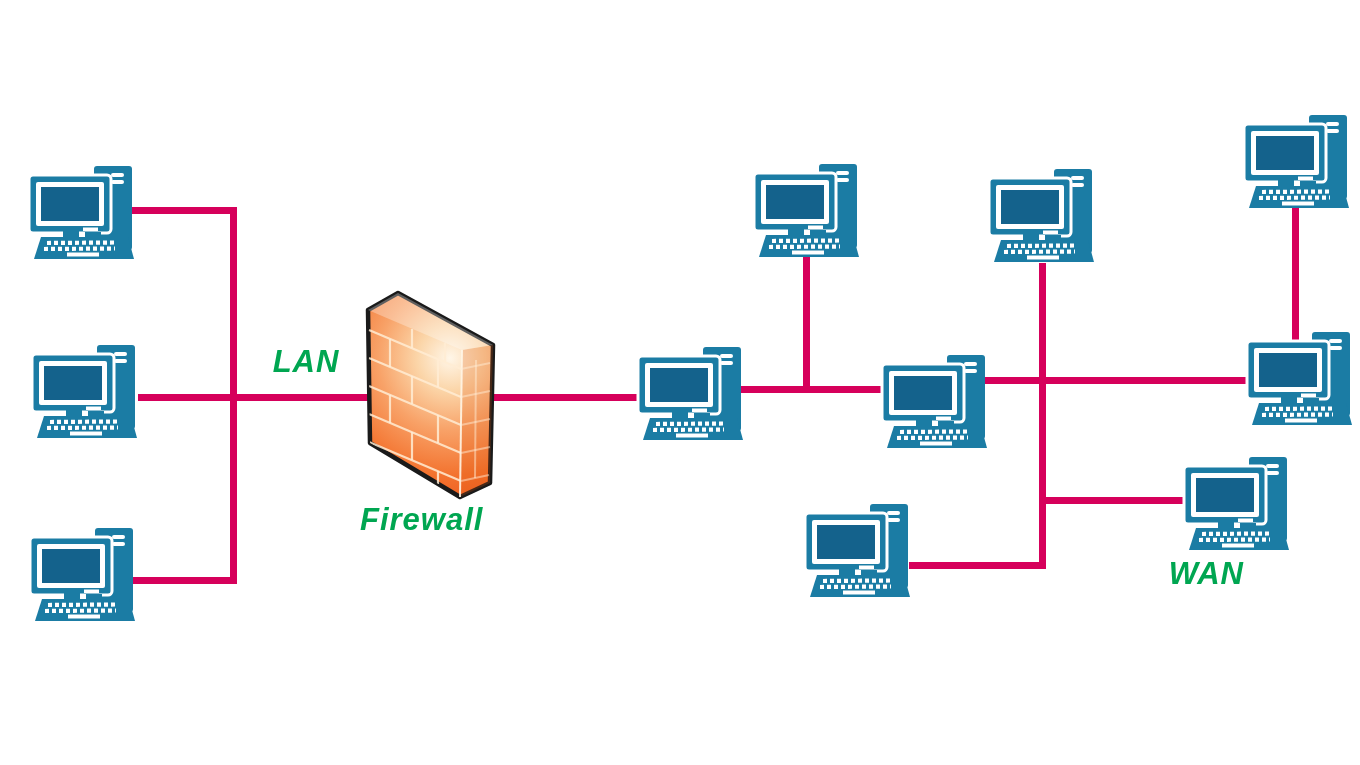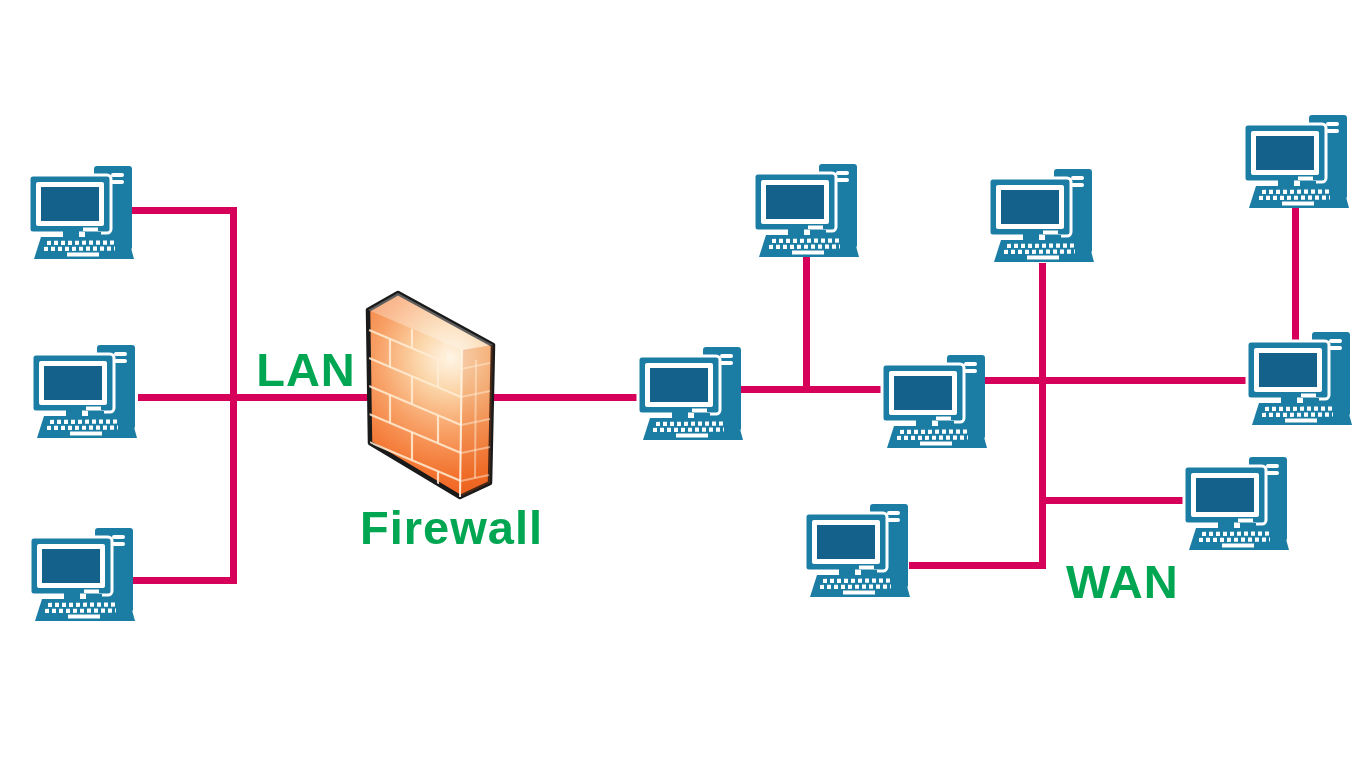--- a/index.html
+++ b/index.html
@@ -5,26 +5,26 @@
   html,body{margin:0;padding:0;background:#ffffff;}
   #canvas{
     position:relative;width:1360px;height:765px;overflow:hidden;
     background:var(--bg,#fff);
     font-family:"Liberation Sans", sans-serif;
   }
   .edge{position:absolute;background:var(--cable,#D6005B);}
   .node{position:absolute;width:108px;height:97px;}
   .node svg{display:block;width:108px;height:97px;}
   .net-label{
-    position:absolute;font-weight:700;font-size:47px;line-height:1;
-    color:var(--green,#00A651);letter-spacing:1px;
+    position:absolute;font-weight:700;font-size:31px;line-height:1;
+    color:var(--green,#00A651);letter-spacing:1px;font-style:italic;
   }
   .label-lan{left:251px;top:346px;width:110px;text-align:center;}
   .label-firewall{left:360px;top:504px;width:210px;}
-  .label-wan{left:1066px;top:558px;width:145px;text-align:left;}
+  .label-wan{left:1099px;top:558px;width:145px;text-align:right;}
   #firewall{position:absolute;left:350px;top:280px;}
   .hidden-defs{position:absolute;width:0;height:0;overflow:hidden;}
 </style>
 </head>
 <body>
 
 <div id="canvas" style="--bg: #FFFFFF; --cable: #D6005B; --green: #00A651; --pc-body: #1B7CA4; --pc-screen: #14628C;">
     <div class="edge" style="left: 1292px; top: 208px; width: 7px; height: 137px;"></div>
     <div class="edge" style="left: 1042px; top: 497px; width: 148px; height: 7px;"></div>
     <div class="edge" style="left: 909px; top: 562px; width: 137px; height: 7px;"></div>

